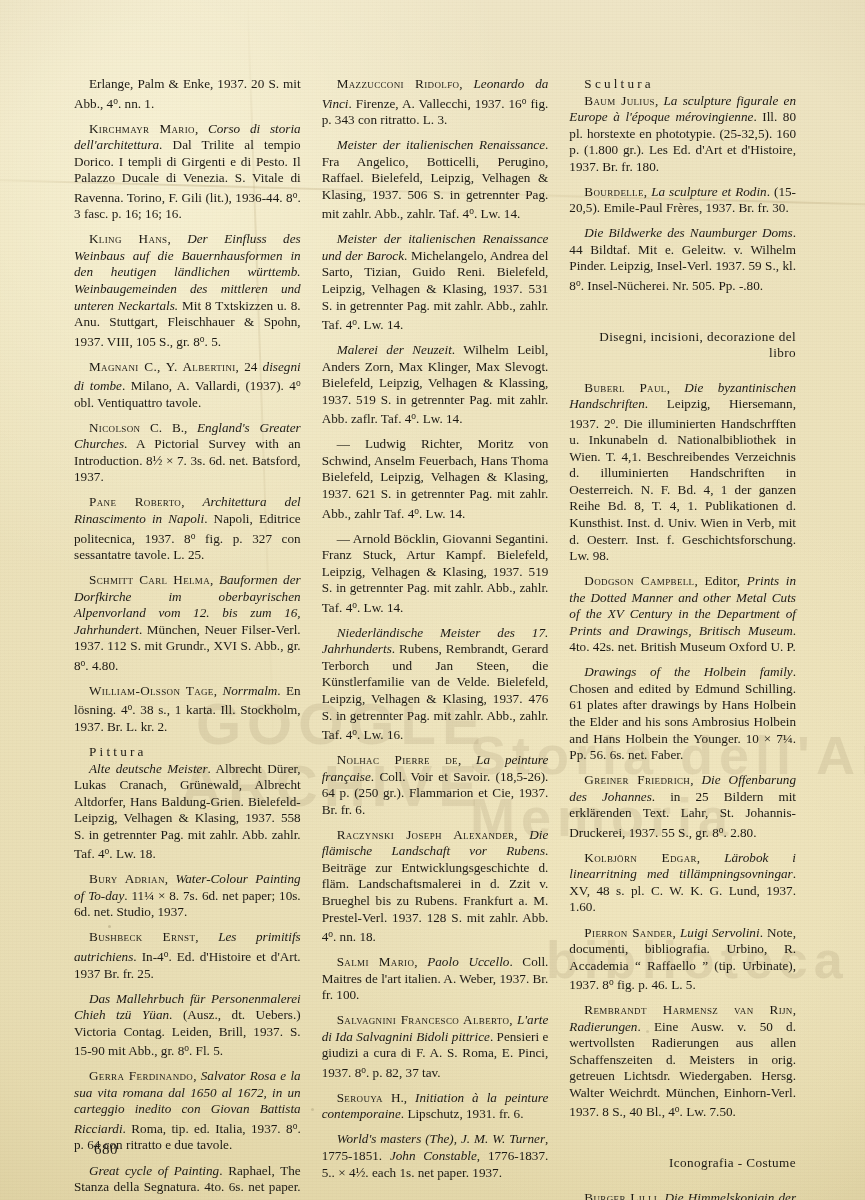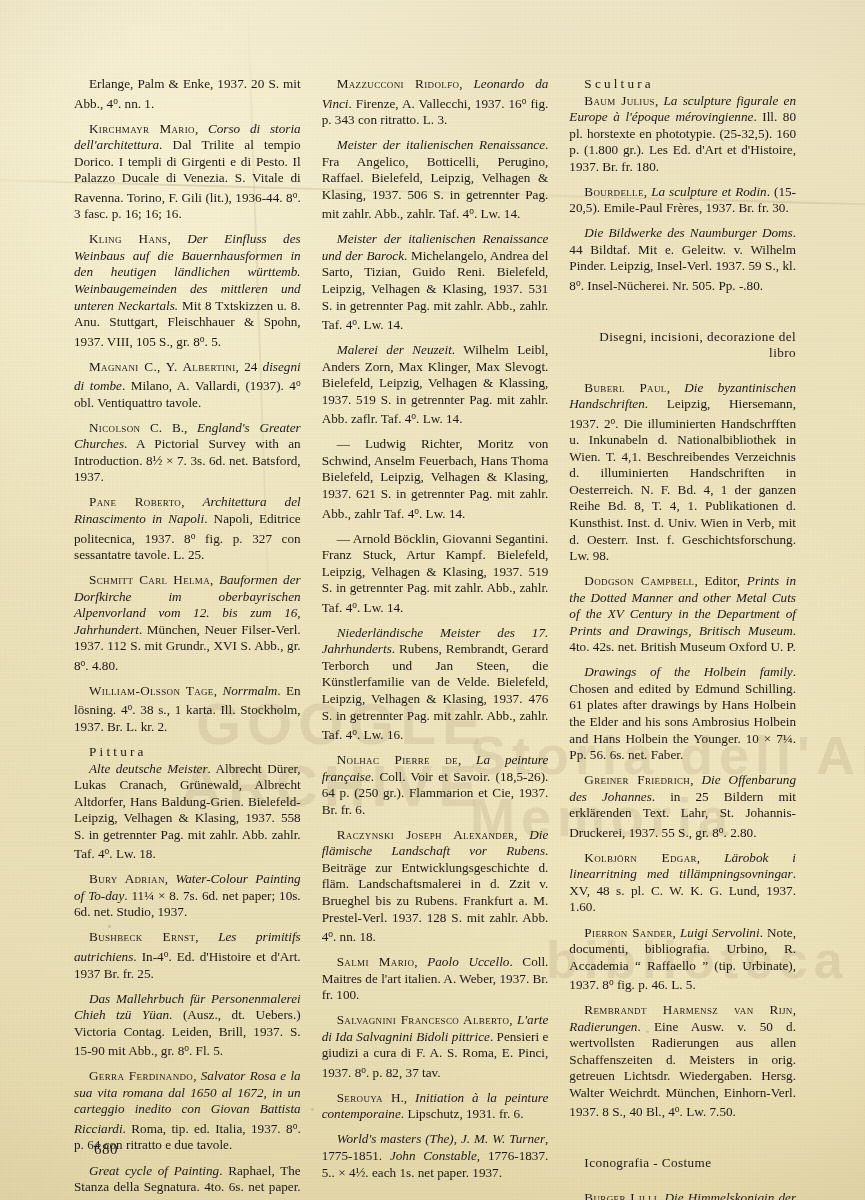--- a/index.html
+++ b/index.html
@@ -186,19 +186,19 @@
         <p class="entry"><span class="sc">Bourdelle</span><span>, </span><i>La sculpture et Rodin</i><span>. (15-20,5). Emile-Paul Frères, 1937. Br. fr. 30.</span></p>
         <p class="entry"><i>Die Bildwerke des Naumburger Doms</i><span>. 44 Bildtaf. Mit e. Geleitw. v. Wilhelm Pinder. Leipzig, Insel-Verl. 1937. 59 S., kl. 8</span><span class="sup">o</span><span>. Insel-Nücherei. Nr. 505. Pp. -.80.</span></p>
         <p class="section-head left-head" style="text-align: right; letter-spacing: 0.4px; margin-top: 34px; margin-bottom: 18px;">Disegni, incisioni, decorazione del libro</p>
         <p class="entry"><span class="sc">Buberl Paul</span><span>, </span><i>Die byzantinischen Handschriften</i><span>. Leipzig, Hiersemann, 1937. 2</span><span class="sup">o</span><span>. Die illuminierten Handschrfften u. Inkunabeln d. Nationalbibliothek in Wien. T. 4,1. Beschreibendes Verzeichnis d. illuminierten Handschriften in Oesterreich. N. F. Bd. 4, 1 der ganzen Reihe Bd. 8, T. 4, 1. Publikationen d. Kunsthist. Inst. d. Univ. Wien in Verb, mit d. Oesterr. Inst. f. Geschichtsforschung. Lw. 98.</span></p>
         <p class="entry"><span class="sc">Dodgson Campbell</span><span>, Editor, </span><i>Prints in the Dotted Manner and other Metal Cuts of the XV Century in the Department of Prints and Drawings, Britisch Museum</i><span>. 4to. 42s. net. British Museum Oxford U. P.</span></p>
         <p class="entry"><i>Drawings of the Holbein family</i><span>. Chosen and edited by Edmund Schilling. 61 plates after drawings by Hans Holbein the Elder and his sons Ambrosius Holbein and Hans Holbein the Younger. 10 × 7¼. Pp. 56. 6s. net. Faber.</span></p>
         <p class="entry"><span class="sc">Greiner Friedrich</span><span>, </span><i>Die Offenbarung des Johannes</i><span>. in 25 Bildern mit erklärenden Text. Lahr, St. Johannis-Druckerei, 1937. 55 S., gr. 8</span><span class="sup">o</span><span>. 2.80.</span></p>
         <p class="entry"><span class="sc">Kolbjörn Edgar</span><span>, </span><i>Lärobok i linearritning med tillämpningsovningar</i><span>. XV, 48 s. pl. C. W. K. G. Lund, 1937. 1.60.</span></p>
         <p class="entry"><span class="sc">Pierron Sander</span><span>, </span><i>Luigi Servolini</i><span>. Note, documenti, bibliografia. Urbino, R. Accademia “ Raffaello ” (tip. Urbinate), 1937. 8</span><span class="sup">o</span><span> fig. p. 46. L. 5.</span></p>
         <p class="entry"><span class="sc">Rembrandt Harmensz van Rijn</span><span>, </span><i>Radierungen</i><span>. Eine Ausw. v. 50 d. wertvollsten Radierungen aus allen Schaffenszeiten d. Meisters in orig. getreuen Lichtsdr. Wiedergaben. Hersg. Walter Weichrdt. München, Einhorn-Verl. 1937. 8 S., 40 Bl., 4</span><span class="sup">o</span><span>. Lw. 7.50.</span></p>
-        <p class="section-head left-head" style="text-align: left; letter-spacing: 0.4px; margin-top: 34px; margin-bottom: 18px;">Iconografia - Costume</p>
+        <p class="section-head left-head" style="text-align: right; letter-spacing: 0.4px; margin-top: 34px; margin-bottom: 18px;">Iconografia - Costume</p>
         <p class="entry"><span class="sc">Burger Lilli</span><span>, </span><i>Die Himmelskonigin der Apokalypse in der Kunst des Mit-</i></p>
       </div>
     </div>
 
   <div class="folio">680</div>
 </div>
 
 </body></html>

